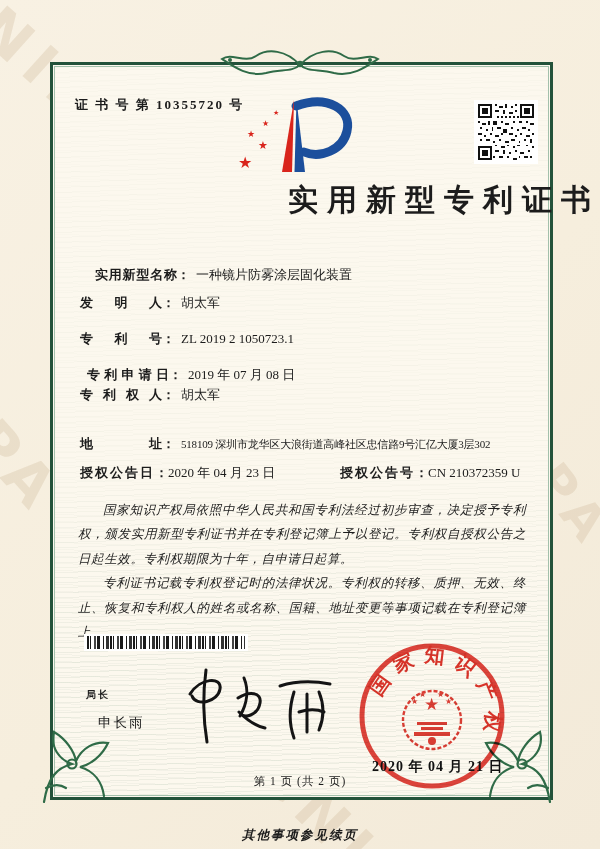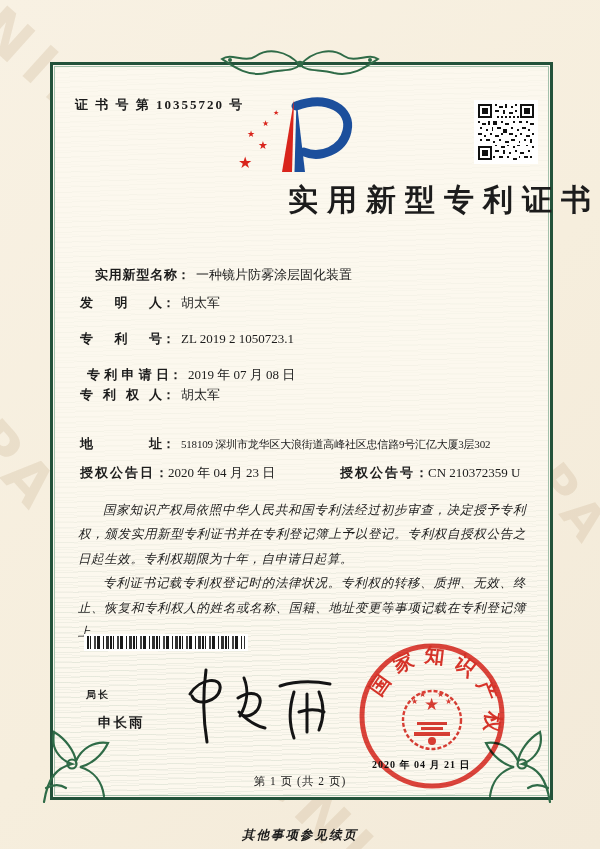--- a/index.html
+++ b/index.html
@@ -77,25 +77,25 @@
     background:#fff;padding:2px 3px;box-sizing:border-box;
   }
   .barcode-bars{
     width:100%;height:100%;
     background:repeating-linear-gradient(90deg,
       #1a1a1a 0 2px,#fff 2px 3px,#1a1a1a 3px 4px,#fff 4px 7px,
       #444 7px 9px,#fff 9px 10px,#1a1a1a 10px 13px,#fff 13px 16px,
       #1a1a1a 16px 17px,#fff 17px 19px,#333 19px 22px,#fff 22px 23px);
   }
   .signer-title{position:absolute;left:86px;top:688px;font-size:10px;font-weight:700;letter-spacing:2px;}
-  .signer-name{position:absolute;left:86px;top:714px;font-size:13.5px;font-weight:700;letter-spacing:2px;padding-left:12px;}
+  .signer-name{position:absolute;left:86px;top:714px;font-size:13.5px;font-weight:400;letter-spacing:2px;padding-left:12px;}
   .signature{position:absolute;left:168px;top:662px;}
   .seal{position:absolute;left:356px;top:640px;mix-blend-mode:multiply;opacity:0.93;}
   .seal-date{
-    position:absolute;left:372px;top:758px;font-size:10px;font-weight:700;
+    position:absolute;left:372px;top:758px;font-size:14px;font-weight:700;
     letter-spacing:1px;color:#111;
   }
   .page-info{
     position:absolute;left:0;top:774px;width:100%;text-align:center;
     font-size:11.5px;letter-spacing:1px;
   }
   .footer-note{
     position:absolute;left:0;top:810px;width:100%;text-align:center;
     font-size:12.5px;font-style:italic;letter-spacing:2px;font-weight:600;margin-top:17px;
   }

